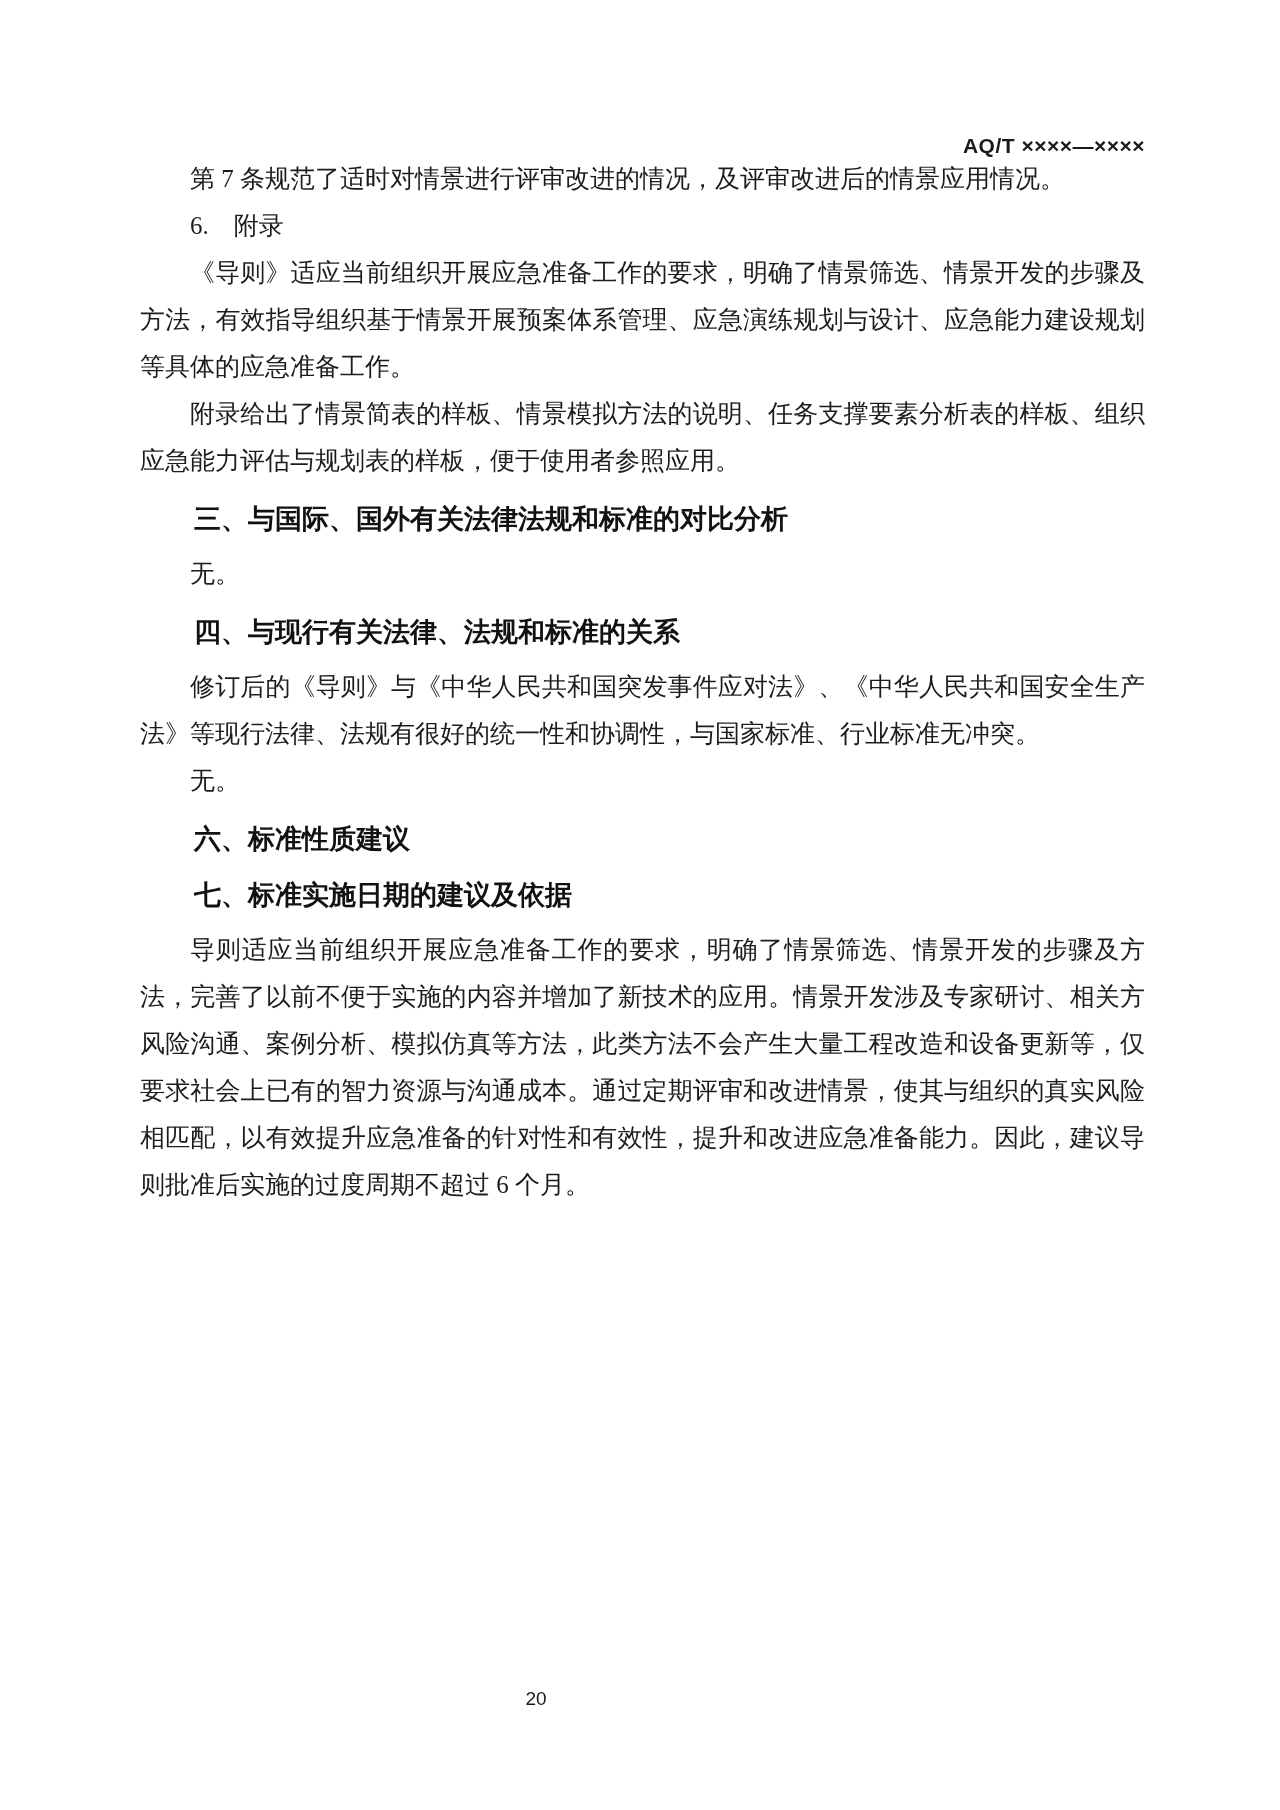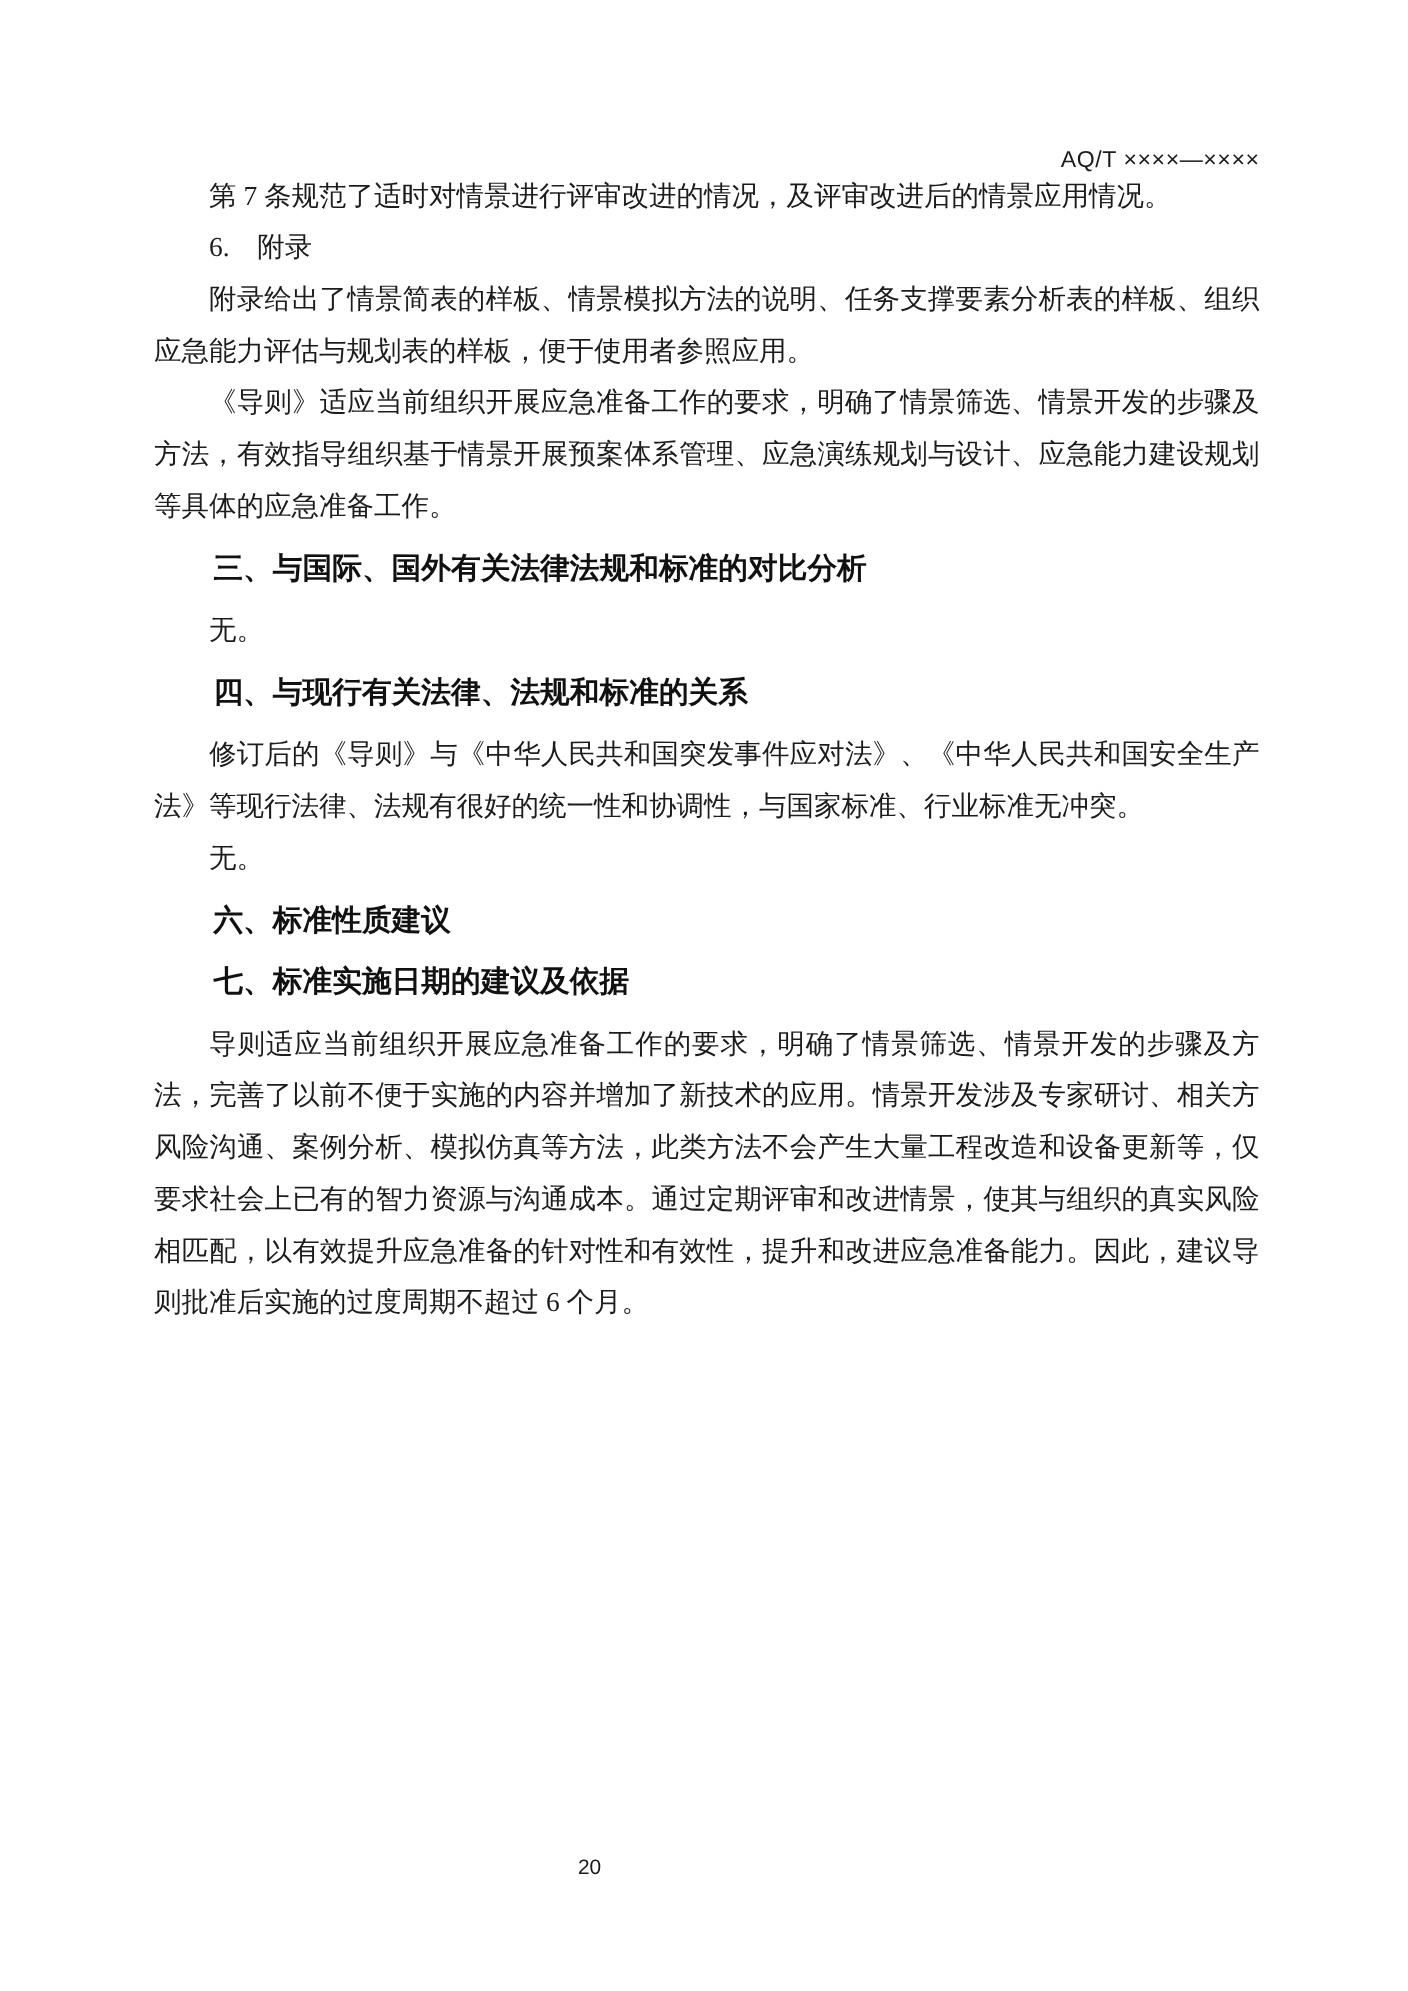--- a/index.html
+++ b/index.html
@@ -19,20 +19,21 @@
   .doc-header {
     position: absolute;
     top: 134px;
     left: 140px;
     width: 1005px;
     text-align: right;
     font-family: "Liberation Sans", "DejaVu Sans", sans-serif;
     font-size: 21px;
     color: #1a1a1a;
     letter-spacing: 0.5px;
+    font-weight: bold;
   }
   .doc-content {
     position: absolute;
     top: 155px;
     left: 140px;
     width: 1005px;
   }
   .body-p {
     margin: 0;
     font-size: 25px;
@@ -42,21 +43,21 @@
     color: #1c1c1c;
     font-family: "Liberation Serif", "DejaVu Serif", serif;
   }
   .section-h {
     margin: 14px 0 10px 0;
     font-size: 27px;
     line-height: 42px;
     font-weight: 700;
     text-indent: 2em;
     color: #111111;
-    font-family: Liberation Mono, monospace;
+    font-family: Liberation Serif, serif;
   }
   .page-number {
     position: absolute;
     top: 1688px;
     left: 0;
     width: 1072px;
     text-align: center;
     font-family: "Liberation Sans", "DejaVu Sans", sans-serif;
     font-size: 19px;
     color: #1a1a1a;
@@ -65,22 +66,22 @@
 </head>
 <body>
 
 <div class="page">
   <div class="doc-header">AQ/T ××××—××××</div>
 
   <div class="doc-content">
 
   <p class="body-p">第 7 条规范了适时对情景进行评审改进的情况，及评审改进后的情景应用情况。</p>
       <p class="body-p">6.　附录</p>
+      <p class="body-p">《导则》适应当前组织开展应急准备工作的要求，明确了情景筛选、情景开发的步骤及方法，有效指导组织基于情景开展预案体系管理、应急演练规划与设计、应急能力建设规划等具体的应急准备工作。</p>
       <p class="body-p">附录给出了情景简表的样板、情景模拟方法的说明、任务支撑要素分析表的样板、组织应急能力评估与规划表的样板，便于使用者参照应用。</p>
-      <p class="body-p">《导则》适应当前组织开展应急准备工作的要求，明确了情景筛选、情景开发的步骤及方法，有效指导组织基于情景开展预案体系管理、应急演练规划与设计、应急能力建设规划等具体的应急准备工作。</p>
       <h2 class="section-h">三、与国际、国外有关法律法规和标准的对比分析</h2>
       <p class="body-p">无。</p>
       <h2 class="section-h">四、与现行有关法律、法规和标准的关系</h2>
       <p class="body-p">修订后的《导则》与《中华人民共和国突发事件应对法》、《中华人民共和国安全生产法》等现行法律、法规有很好的统一性和协调性，与国家标准、行业标准无冲突。</p>
       <p class="body-p">无。</p>
       <h2 class="section-h">六、标准性质建议</h2>
       <h2 class="section-h">七、标准实施日期的建议及依据</h2>
       <p class="body-p">导则适应当前组织开展应急准备工作的要求，明确了情景筛选、情景开发的步骤及方法，完善了以前不便于实施的内容并增加了新技术的应用。情景开发涉及专家研讨、相关方风险沟通、案例分析、模拟仿真等方法，此类方法不会产生大量工程改造和设备更新等，仅要求社会上已有的智力资源与沟通成本。通过定期评审和改进情景，使其与组织的真实风险相匹配，以有效提升应急准备的针对性和有效性，提升和改进应急准备能力。因此，建议导则批准后实施的过度周期不超过 6 个月。</p>
     </div>
 

